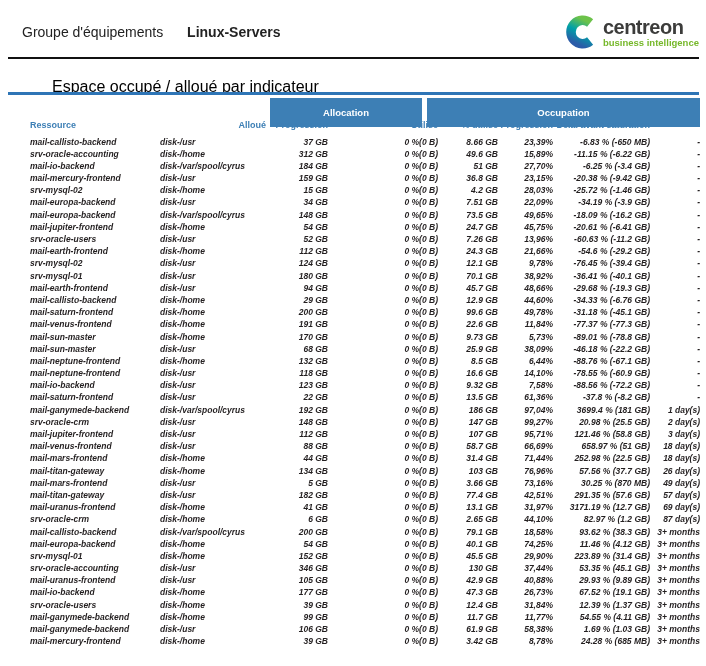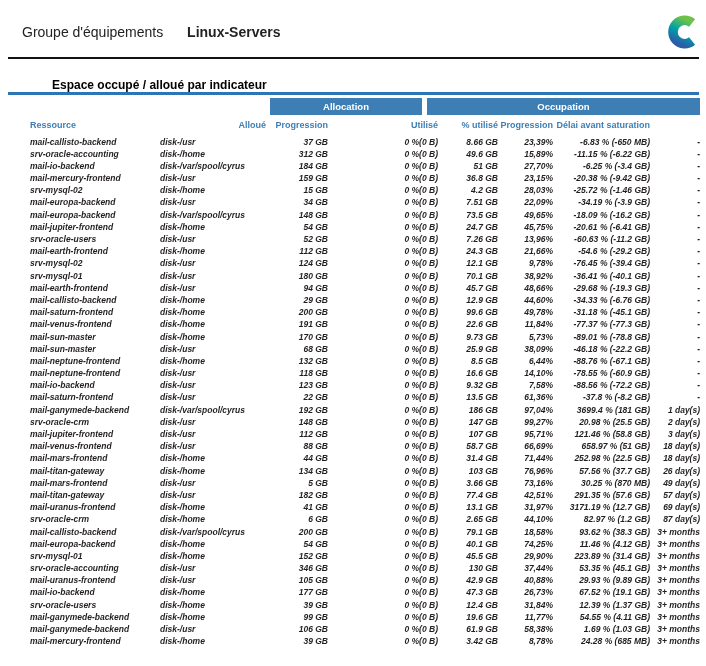--- a/index.html
+++ b/index.html
@@ -16,28 +16,28 @@
   .report-title{font-size:14px;padding-left:14px;color:#222;}
   .report-title .prefix{font-weight:400;}
   .report-title .name{font-weight:700;margin-left:20px;}
   .logo{display:flex;align-items:center;gap:6px;}
   .logo-mark{width:34px;height:34px;flex:0 0 auto;}
   .logo-text{line-height:1;}
   .logo-brand{font-size:20px;font-weight:700;color:#3c3c3b;letter-spacing:-0.5px;}
   .logo-tagline{font-size:9.5px;font-weight:700;color:#76b82a;margin-top:1px;}
   .header-rule{position:absolute;left:8px;right:7px;top:57px;border-top:2px solid #111;}
   
-  .section-title{position:absolute;left:8px;top:78px;font-size:12px;font-weight:700;color:#000;padding-left:44px;}
+  .section-title{position:absolute;left:8px;top:78px;font-size:16px;font-weight:400;color:#000;padding-left:44px;}
   .section-rule{position:absolute;left:8px;right:7px;top:92px;height:3px;background:#2e75b6;}
   
   .table{position:absolute;left:8px;top:98px;width:692px;font-weight:700;}
   .group-row{display:grid;grid-template-columns:262px 152px 5px 1fr;height:13px;}
   .group-bar{
     background:#3d7fb5;color:#ffffff;font-size:9.5px;font-weight:700;
-    display:flex;align-items:center;justify-content:center;height:17px;line-height:13px;
+    display:flex;align-items:center;justify-content:center;height:29px;line-height:13px;
   }
   .cols{--cols:152px 106px 62px 110px 60px 55px 97px 50px;}
   .head-row{
     display:grid;grid-template-columns:var(--cols);
     margin-top:9px;color:#3d7fb5;font-size:9px;line-height:10.5px;
     padding-bottom:3px;
   }
   .head-cell{white-space:normal;}
   .h0{padding-left:22px;}
   .hr{text-align:right;}
@@ -61,20 +61,24 @@
     <svg class="logo-mark" viewBox="0 0 32 32" aria-hidden="true">
       <defs>
         <linearGradient id="cg" x1="0.7" y1="0" x2="0.3" y2="1">
           <stop offset="0" stop-color="#6cc24a"></stop>
           <stop offset="0.5" stop-color="#00a0a8"></stop>
           <stop offset="1" stop-color="#2b5ca8"></stop>
         </linearGradient>
       </defs>
       <path d="M 25.5 7.5 A 11 11 0 1 0 25.5 24.5" fill="none" stroke="url(#cg)" stroke-width="9"></path>
     </svg>
+    <div class="logo-text">
+      <div class="logo-brand">centreon</div>
+      <div class="logo-tagline">business intelligence</div>
+    </div>
   </div>
 </div>
 <div class="header-rule"></div>
 
 <div class="section-title">Espace occupé / alloué par indicateur</div>
 <div class="section-rule"></div>
 
 <div class="table cols">
   <div class="group-row">
     <span></span>
@@ -480,21 +484,21 @@
         <span class="tcell c4">12.4 GB</span>
         <span class="tcell c5">31,84%</span>
         <span class="tcell c6">12.39 % (1.37 GB)</span>
         <span class="tcell c7">3+ months</span>
       </div>
       <div class="trow">
         <span class="tcell c0">mail-ganymede-backend</span>
         <span class="tcell c1">disk-/home</span>
         <span class="tcell c2">99 GB</span>
         <span class="tcell c3">0 %(0 B)</span>
-        <span class="tcell c4">19.6 GB</span>
+        <span class="tcell c4">11.7 GB</span>
         <span class="tcell c5">11,77%</span>
         <span class="tcell c6">54.55 % (4.11 GB)</span>
         <span class="tcell c7">3+ months</span>
       </div>
       <div class="trow">
         <span class="tcell c0">mail-ganymede-backend</span>
         <span class="tcell c1">disk-/usr</span>
         <span class="tcell c2">106 GB</span>
         <span class="tcell c3">0 %(0 B)</span>
         <span class="tcell c4">61.9 GB</span>

